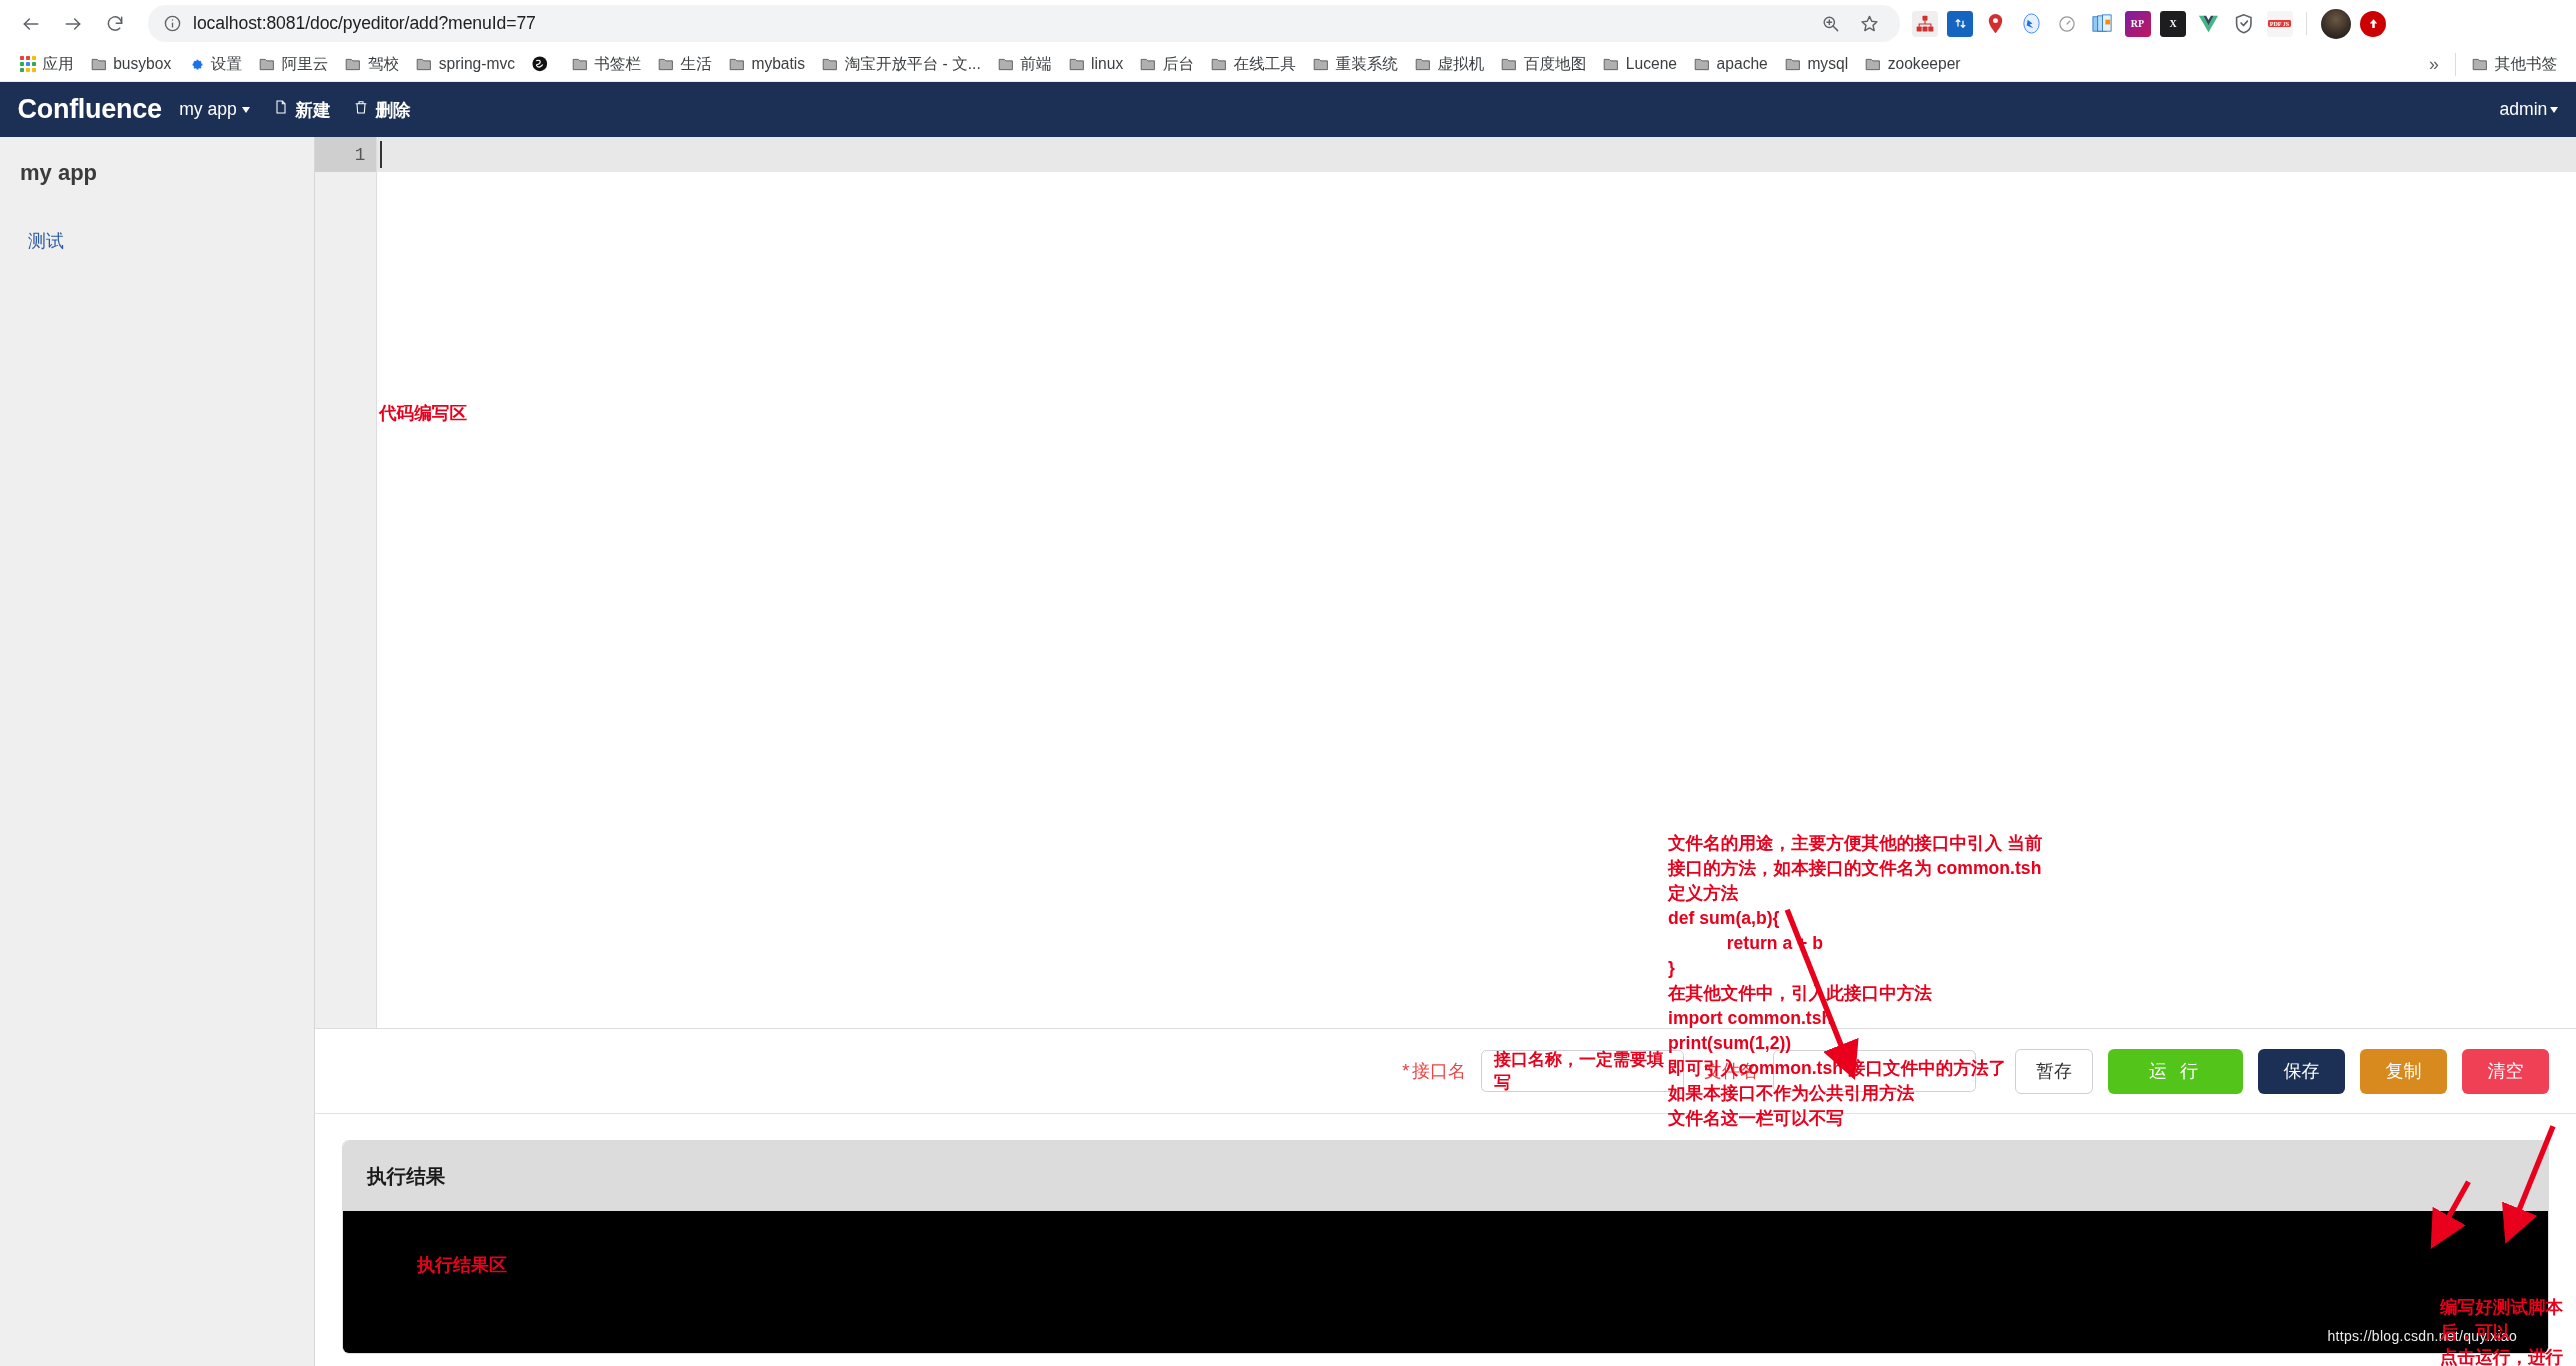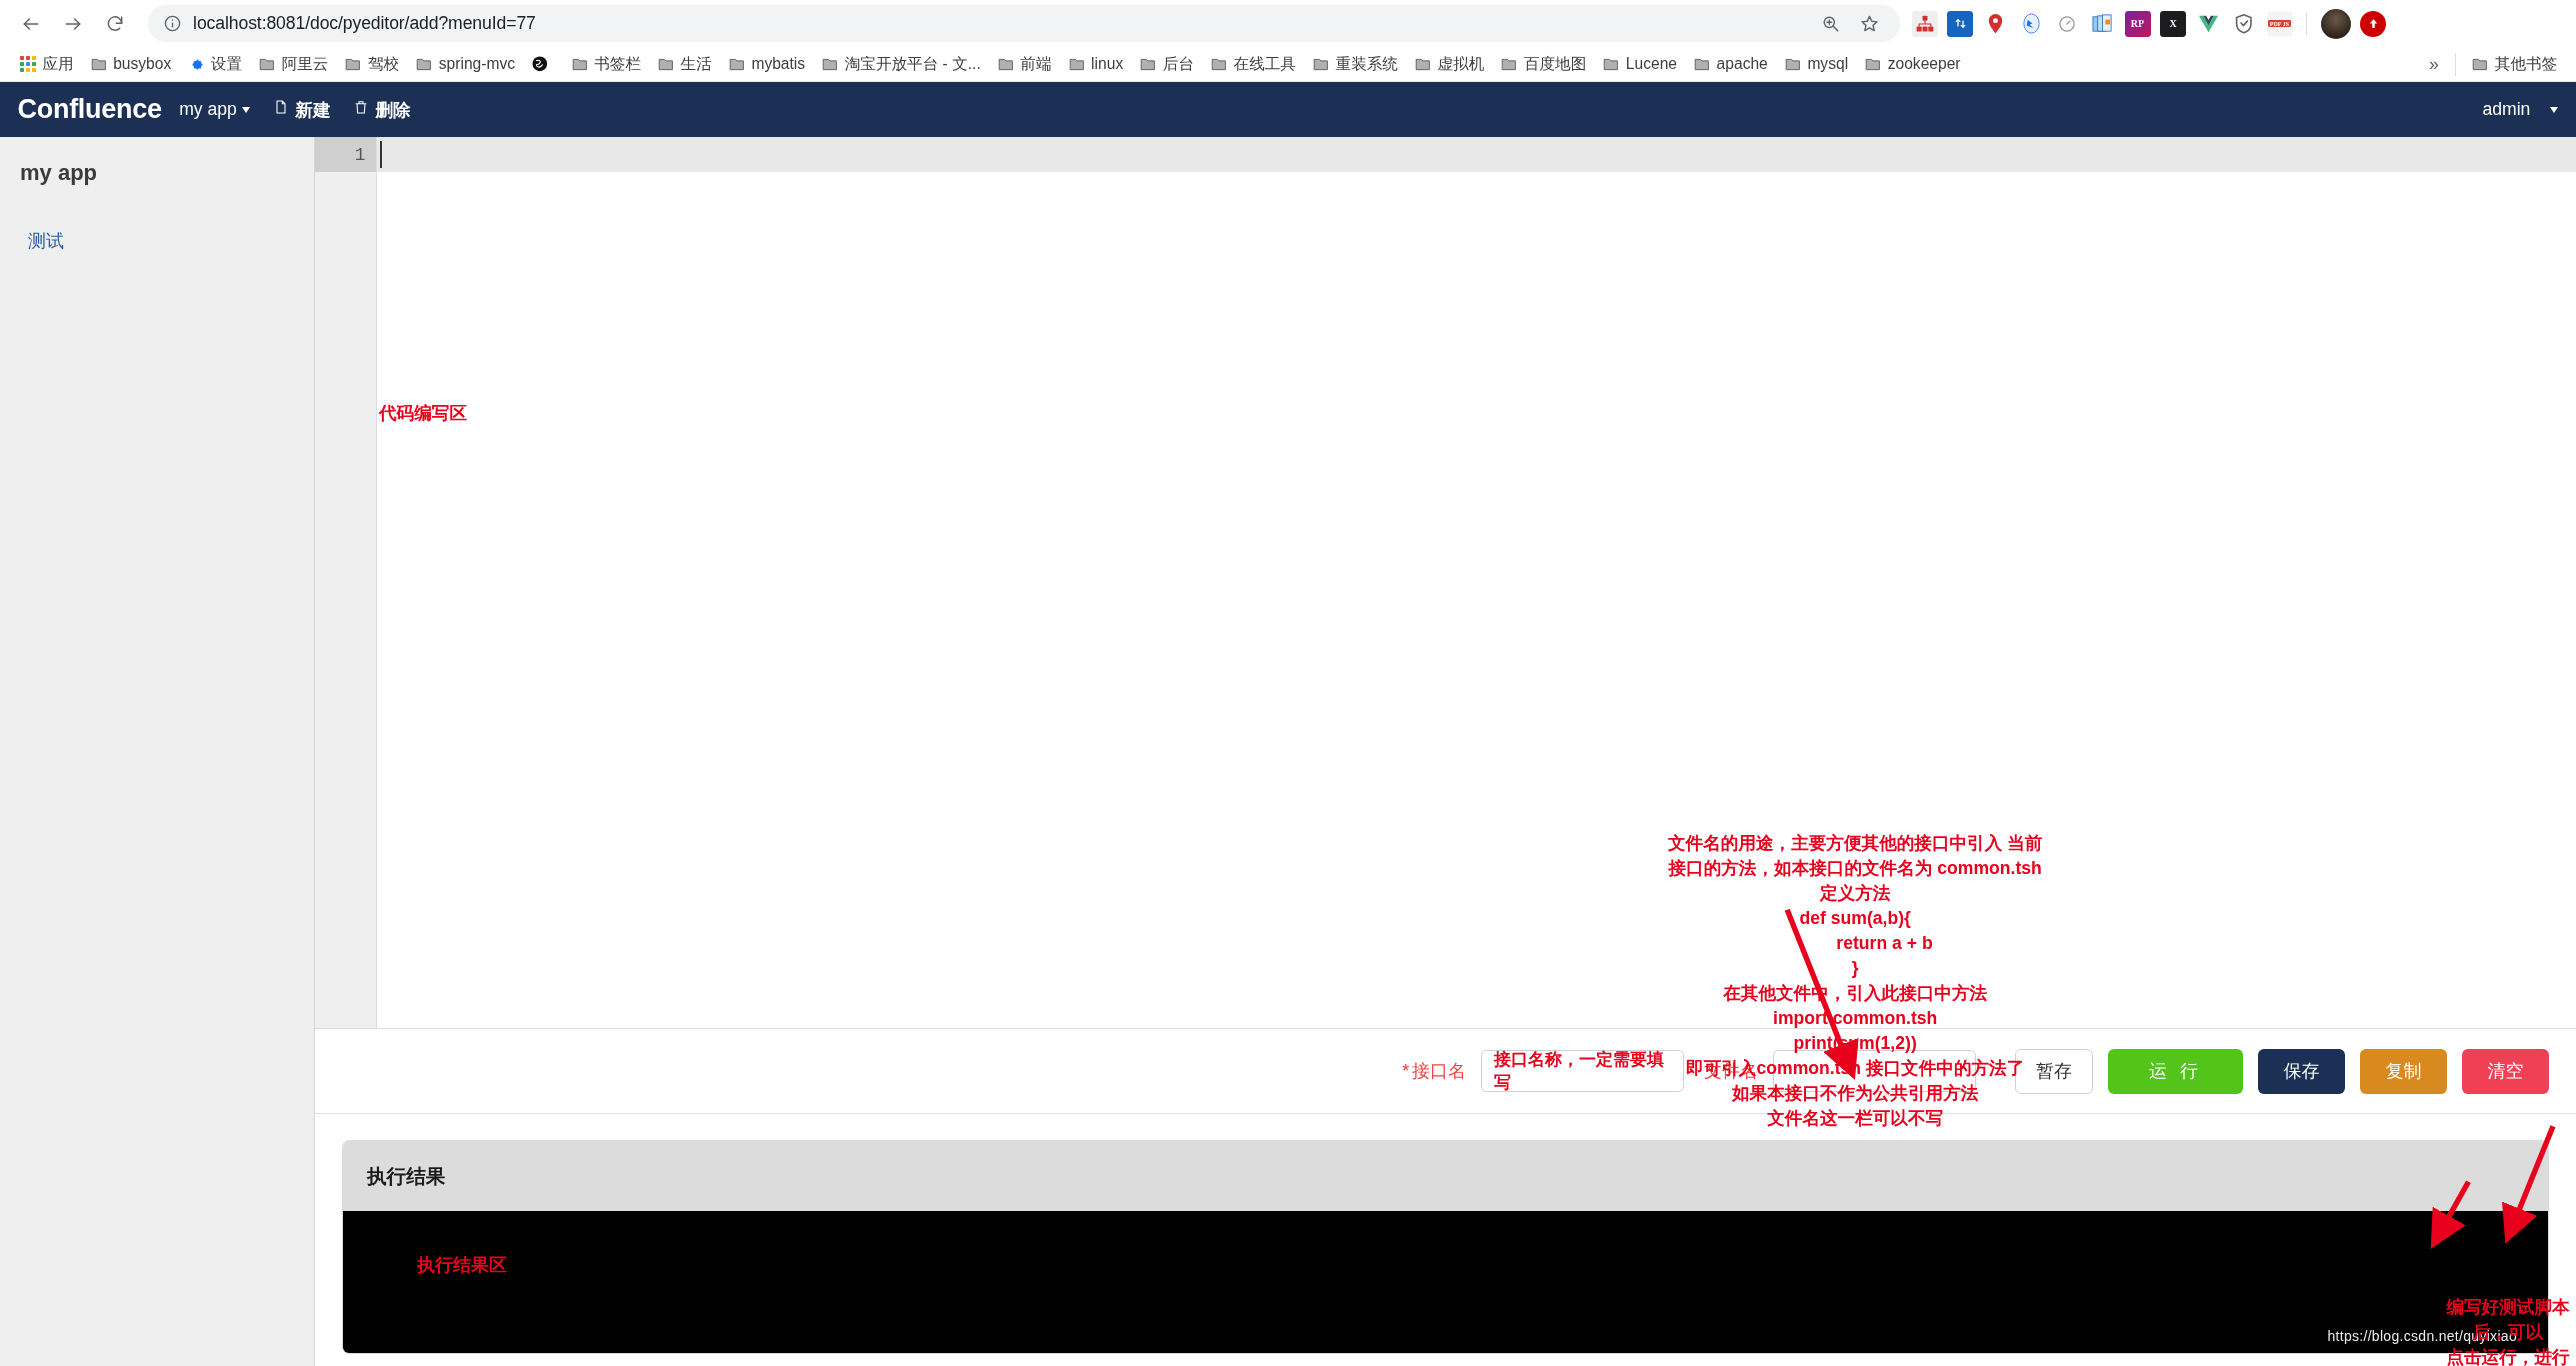--- a/index.html
+++ b/index.html
@@ -91,21 +91,21 @@
   .conf-header {
     height: 55px; background: #1b3054;
     display: flex; align-items: center; padding: 0 17.6px;
     color: #fff;
   }
   .conf-logo { font-size: 27px; font-weight: 700; letter-spacing: -0.3px; }
   .conf-space { font-size: 17.6px; margin-left: 17.6px; display:flex; align-items:center; gap:5.4px; }
   .caret-down { width:0;height:0;border-left:4.7px solid transparent;border-right:4.7px solid transparent;border-top:6px solid #fff; display:inline-block; }
   .conf-action { font-size: 17.6px; margin-left: 23px; display:flex; align-items:center; gap:6px; font-weight:600;text-align:center; }
   .conf-action svg { width:16px; height:16px; }
-  .conf-user { margin-left:auto; font-size:17.6px; display:flex; align-items:center; gap:20px; }
+  .conf-user { margin-left:auto; font-size:17.6px; display:flex; align-items:center; gap:3px; }
 
   
   .page { display: flex; height: calc(1366px - 47px - 35px - 55px); }
 
   .sidebar {
     width: 315px; background: #efefef; border-right: 0.7px solid #d6d6d6;
     padding: 23px 20px; flex: 0 0 315px;
   }
   .sidebar-title { font-size: 22px; font-weight: 700; color: #3b3b3b; }
   .sidebar-item { font-size: 18px; color: #2c5aa0; margin-top: 43px; padding-left: 8px; }
@@ -188,21 +188,21 @@
   
   .watermark {
     position: absolute; right: 31px; bottom: 9.5px;
     color: #ececec; font-size: 14px; letter-spacing: 0.3px;
     font-family: "Liberation Sans", sans-serif;
   }
 
   
   .anno {
     position: absolute; color: #e8001c; font-weight: 700;
-    font-size: 17.6px; line-height: 1.42; white-space: pre-wrap; text-align: center;
+    font-size: 17.6px; line-height: 1.42; white-space: pre-wrap;
   }
   .anno-code-area { left: 64px; top: 264px; }
   .anno-filename  { left: 1353px; top: 694px; }
   .anno-run       { left: 2125px; top: 1158px; }
 
   .arrow-svg { position: absolute; overflow: visible; pointer-events: none; }
 </style>
 </head>
 <body>
 

